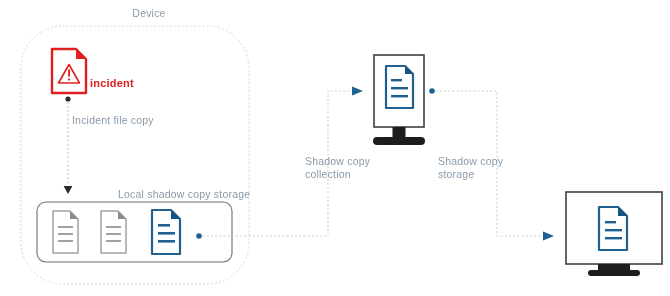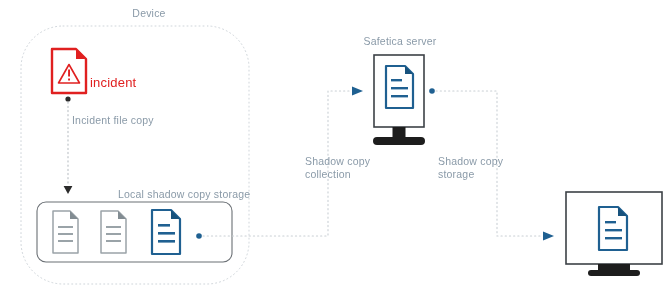--- a/index.html
+++ b/index.html
@@ -28,22 +28,22 @@
   .lbl {
     position: absolute;
     color: #8a9aa8;
     font-size: 10.5px;
     line-height: 12.5px;
     letter-spacing: 0.2px;
     white-space: pre;
   }
   .lbl-incident {
     color: #e02020;
-    font-size: 13px;
-    font-weight: normal;
+    font-size: 11px;
+    font-weight: bold;
     letter-spacing: 0.2px;
   }
   #label-device      { left: 104px; top: 7px;  width: 90px; text-align: center; }
   #label-incident    { left: 90px;  top: 77px; }
   #label-incident-file-copy { left: 72px; top: 114px; }
   #label-local-storage { left: 118px; top: 188px; }
   #label-safetica-server { left: 340px; top: 35px; width: 120px; text-align: center; }
   #label-shadow-collection { left: 305px; top: 155px; }
   #label-shadow-download  { left: 438px; top: 155px; }
   #label-administrator { left: 560px; top: 173px; width: 110px; text-align: center; }
@@ -144,20 +144,19 @@
   </svg>
 
   <div class="lbl" id="label-device">Device</div>
 
   <div class="lbl lbl-incident" id="label-incident">incident</div>
 
   <div class="lbl" id="label-local-storage">Local shadow copy storage</div>
 
   <div class="lbl" id="label-incident-file-copy">Incident file copy</div>
 
-  <div class="lbl" id="label-safetica-server">Safetica server</div>
 
   <div class="lbl" id="label-shadow-collection"><span>Shadow copy</span><br><span>collection</span></div>
 
   <div class="lbl" id="label-shadow-download"><span>Shadow copy</span><br><span>storage</span></div>
 
 
 </div>
 
 </body></html>

